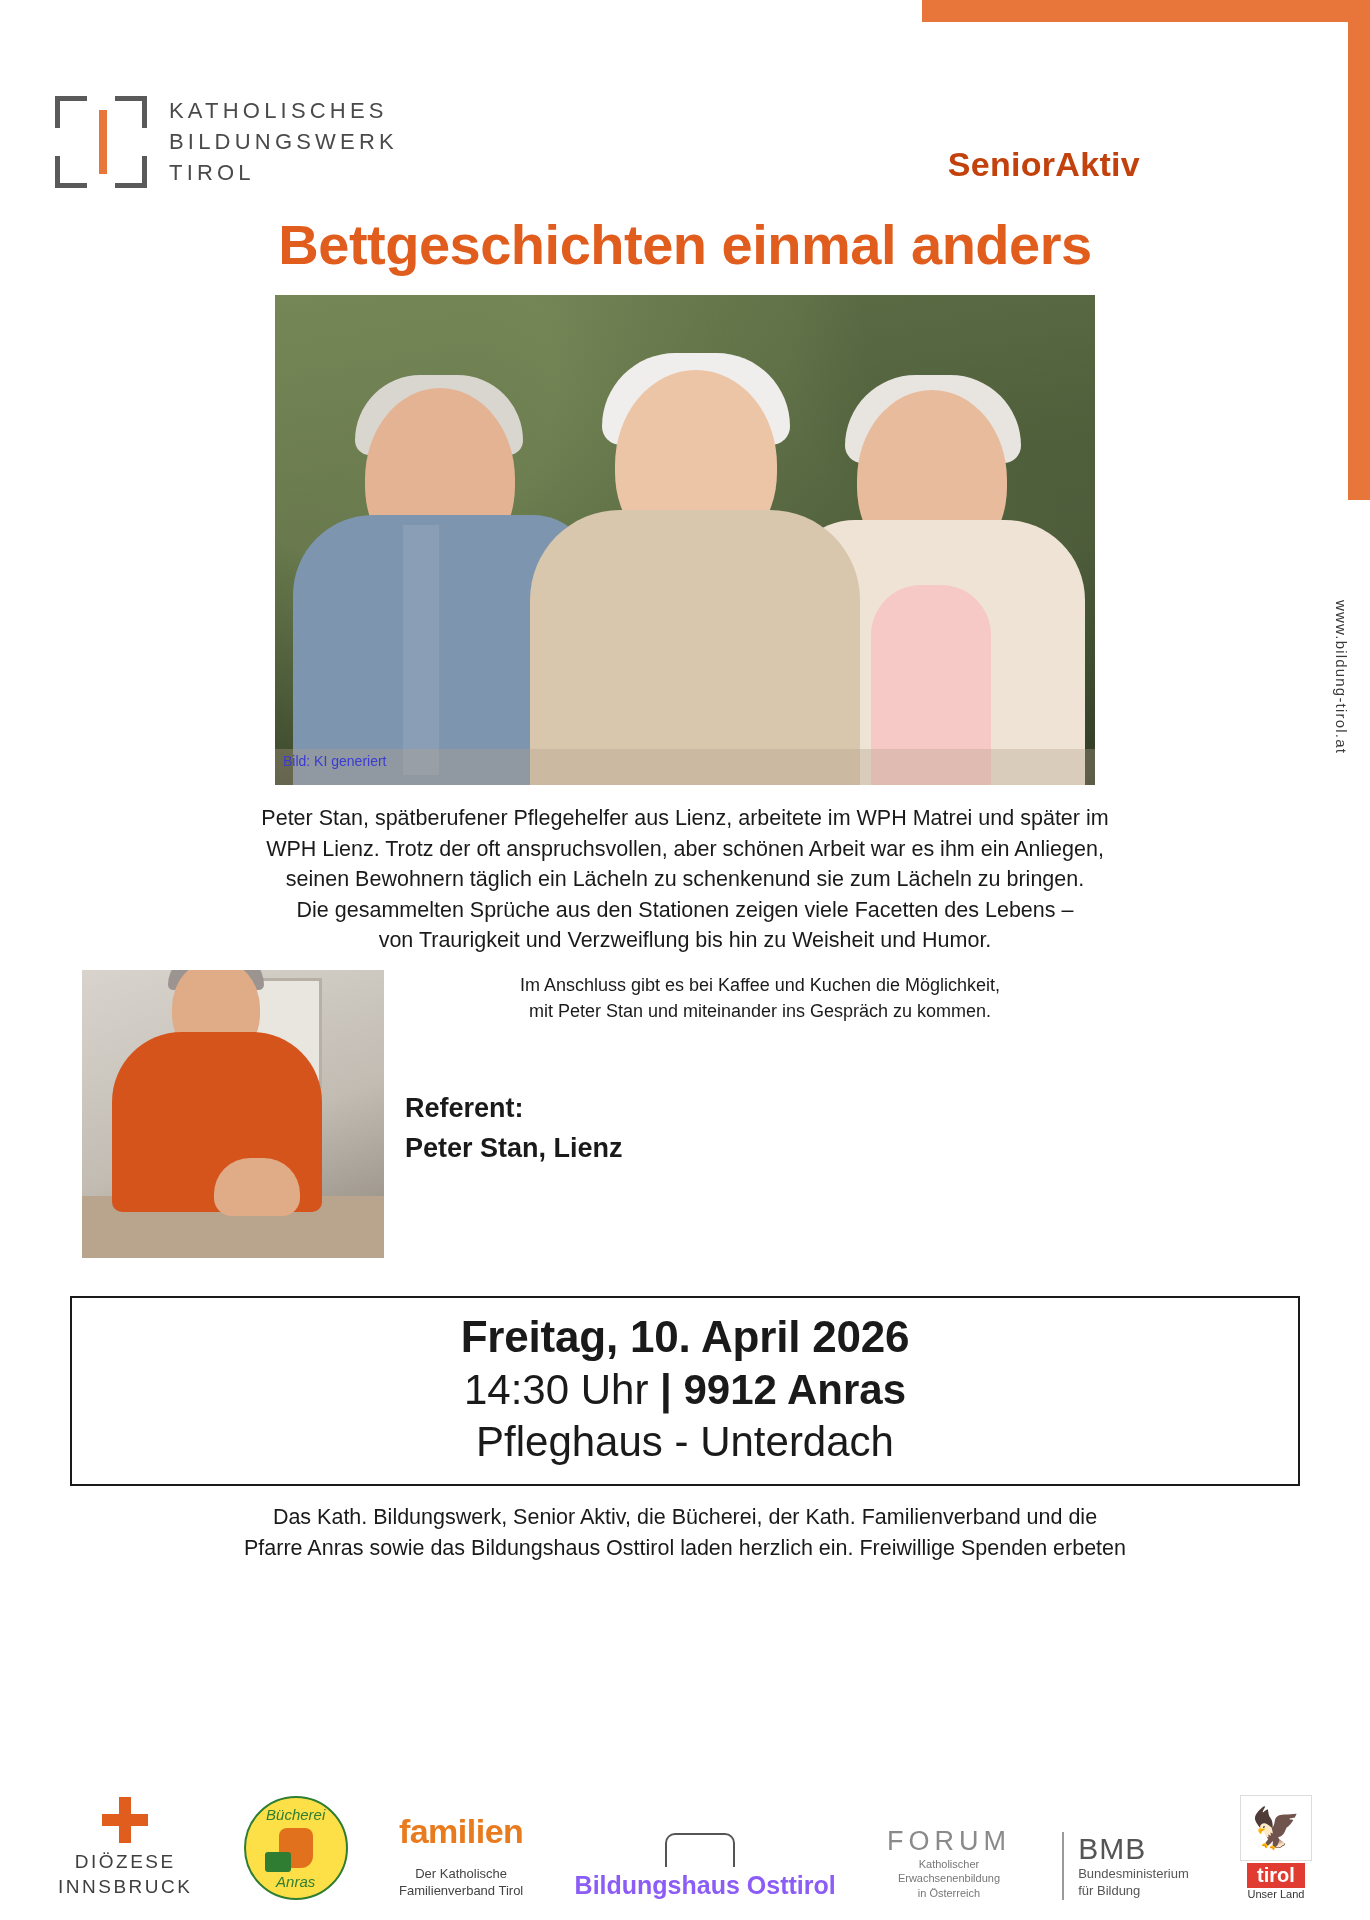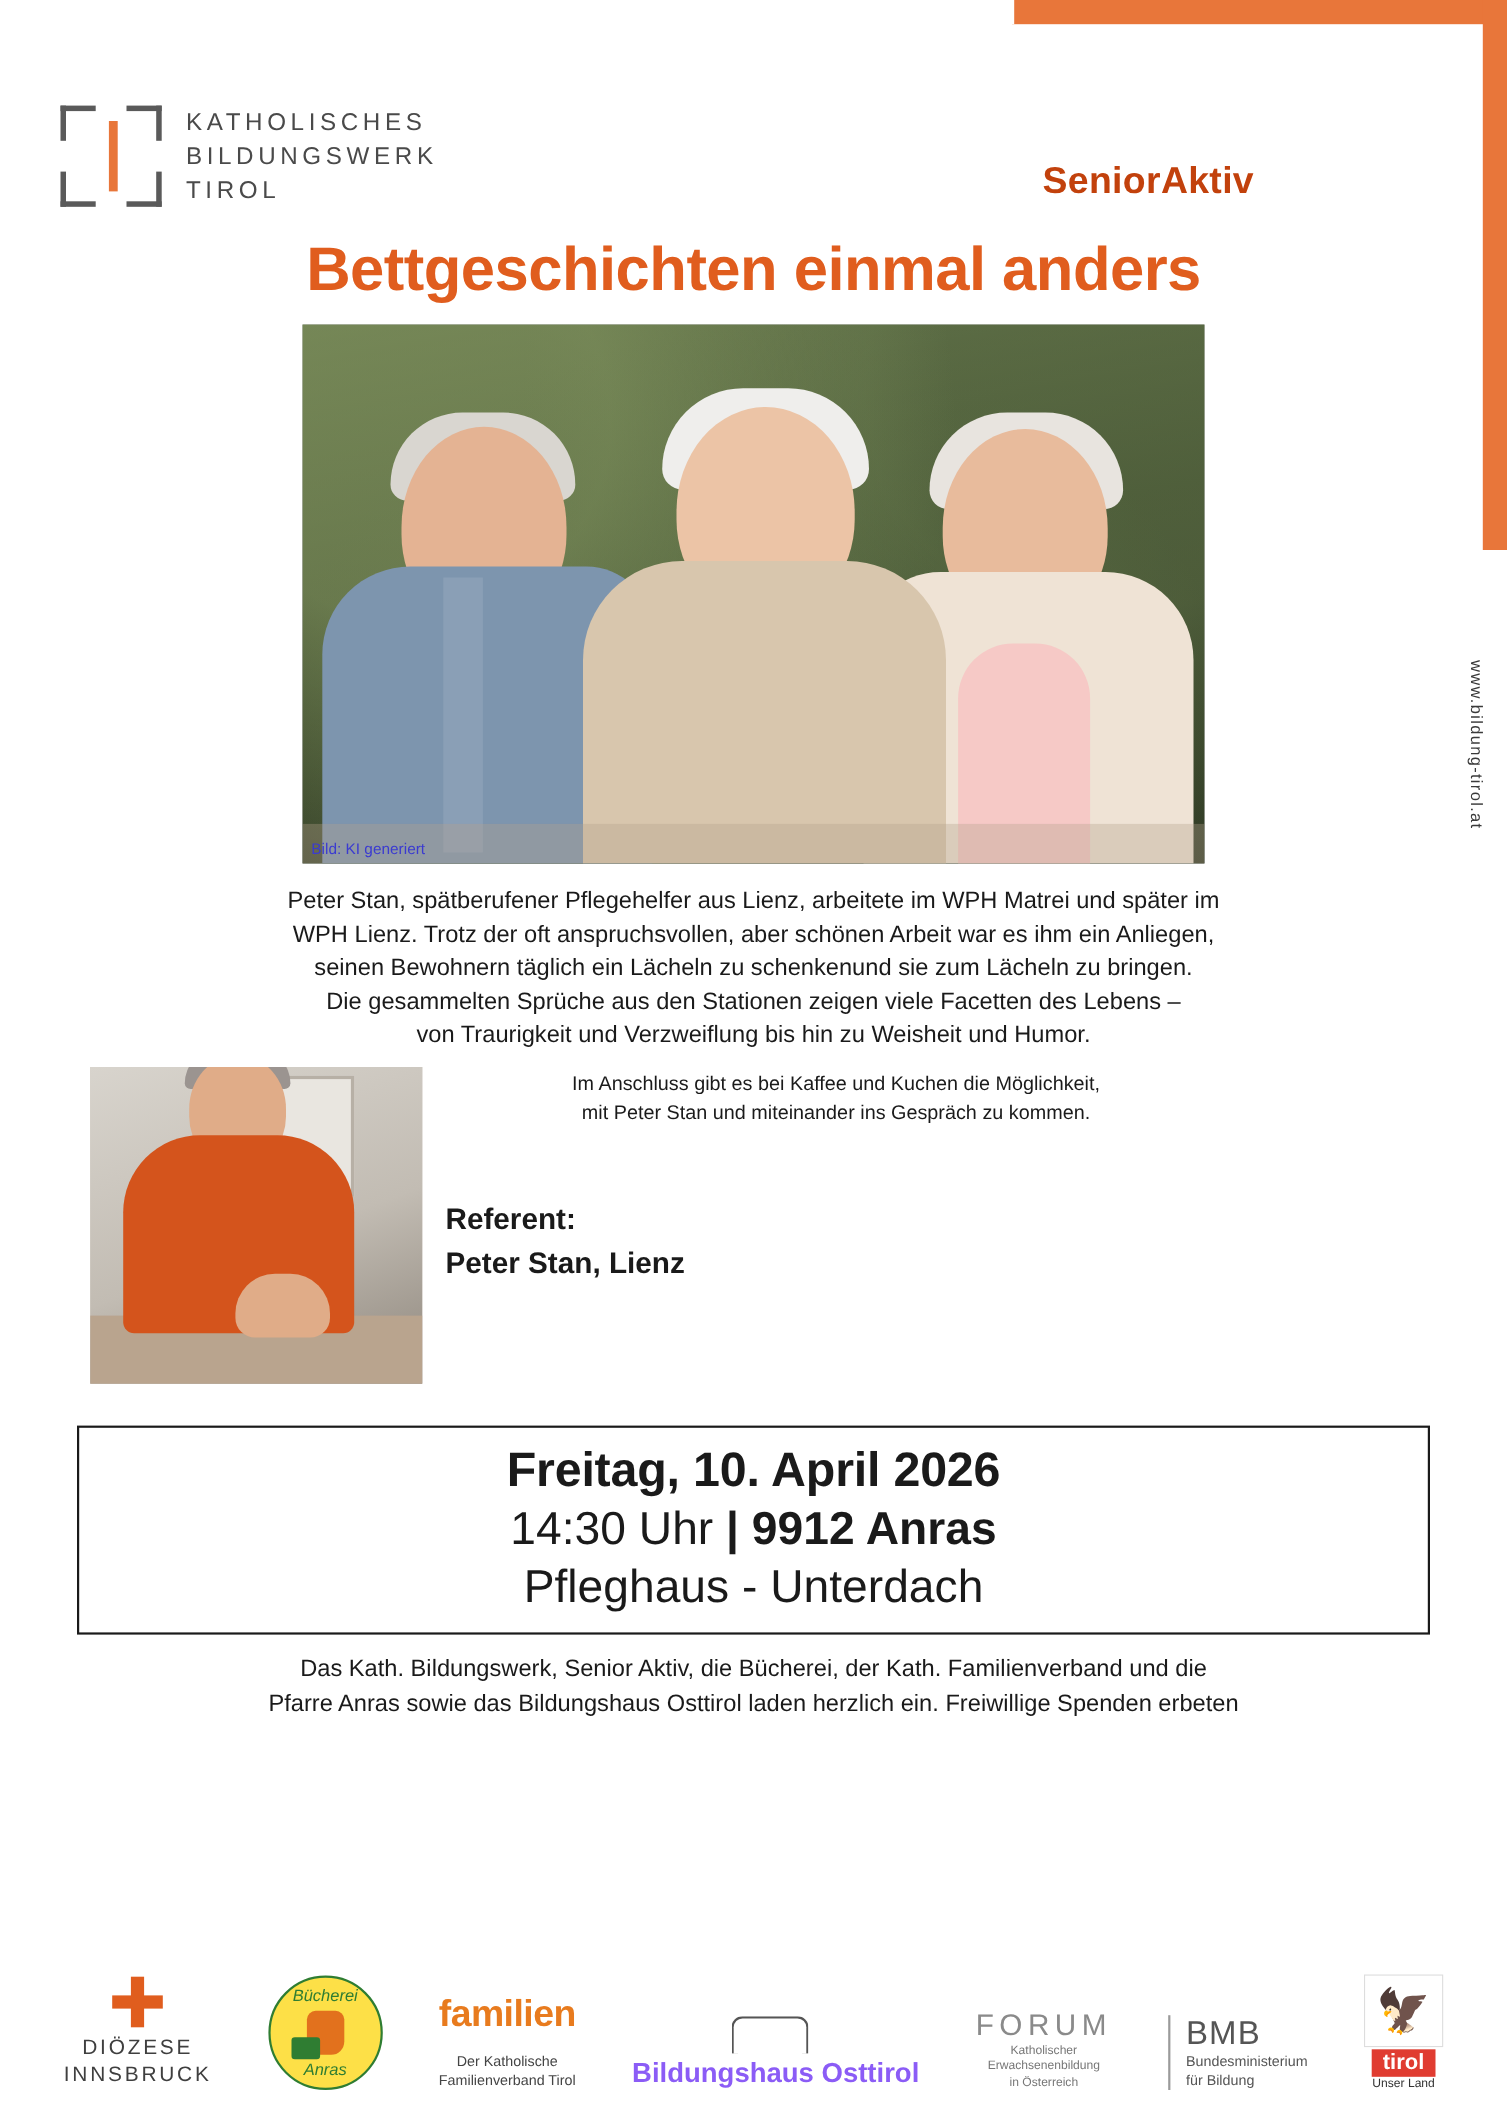--- a/index.html
+++ b/index.html
@@ -195,21 +195,21 @@
     position: absolute; bottom: 322px; right: 64px; width: 176px; height: 88px;
     background: #e8e4df; border-radius: 90px 90px 22px 22px;
   }
   .table-edge {
     position: absolute; left: 0; right: 0; bottom: 0; height: 36px;
     background: rgba(180,160,140,0.35);
   }
   .hero-credit {
     position: absolute;
     left: 8px;
-    bottom: 6px;
+    bottom: 16px;
     font-size: 14px;
     color: #3b3bd0;
   }
 
   
   .body-text {
     width: 1180px;
     margin: 18px auto 0 auto;
     text-align: center;
     font-size: 21.5px;

